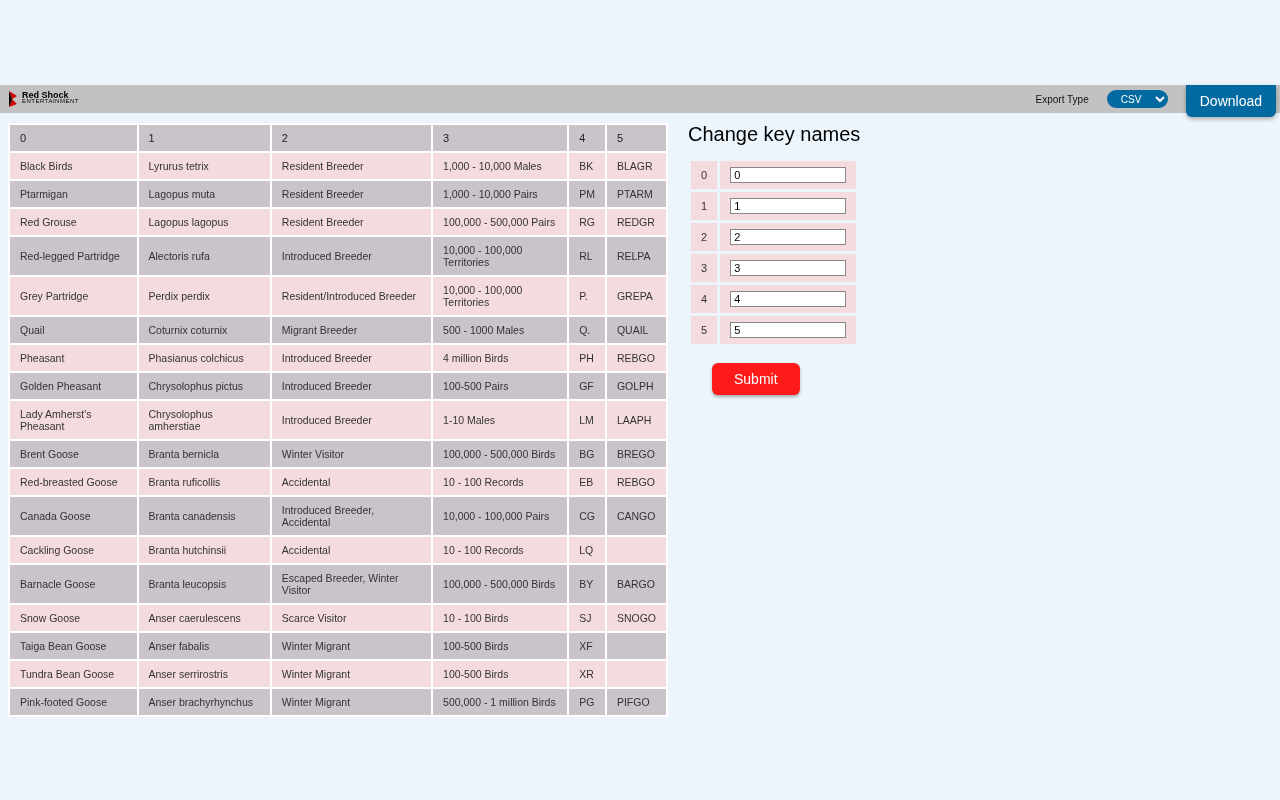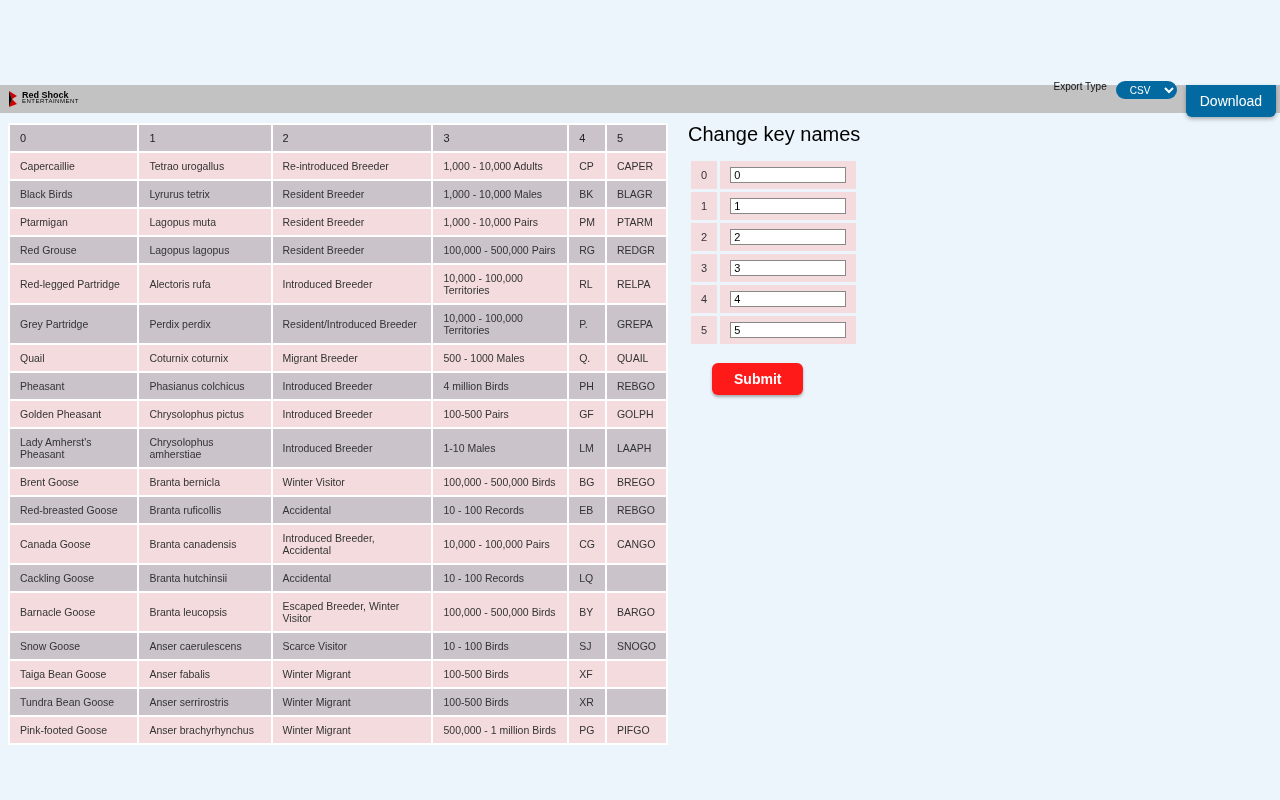--- a/index.html
+++ b/index.html
@@ -26,21 +26,22 @@
   }
   .logo .mark {
     width: 14px; height: 18px;
     margin-right: 2px;
     position: relative;
   }
   .logo .mark svg { width: 100%; height: 100%; }
   .logo .sub { font-weight: normal; font-size: 6px; letter-spacing: 0.5px; display:block; margin-top:-2px;}
   .topright {
     display: flex;
-    gap: 9px;
+    align-items: center;
+    gap: 18px;
   }
   .export-label {
     font-size: 10px;
     color: #111;
   }
   select.export-select {
     background: #0369a1;
     color: #fff;
     border: none;
     border-radius: 10px;
@@ -126,21 +127,20 @@
   .submit {
     background: #ff1a1a;
     color: #fff;
     border: none;
     border-radius: 6px;
     padding: 8px 22px;
     font-size: 14px;
     cursor: pointer;
     box-shadow: 0 2px 3px rgba(0,0,0,0.3);
     margin-left: 24px;
-    font-weight: bold;
   }
 </style>
 </head>
 <body>
 
 <div class="topbar">
   <div class="logo">
     <span class="mark">
       <svg viewBox="0 0 14 18">
           <path d="M3 1 L11 6 L6 9 L11 14 L3 17 L6 9 Z" fill="#d00000"></path>
@@ -169,28 +169,20 @@
             <th>0</th>
             <th>1</th>
             <th>2</th>
             <th>3</th>
             <th>4</th>
             <th>5</th>
           </tr>
         </thead>
       <tbody id="tbody">
           <tr>
-            <td>Capercaillie</td>
-            <td>Tetrao urogallus</td>
-            <td>Re-introduced Breeder</td>
-            <td>1,000 - 10,000 Adults</td>
-            <td>CP</td>
-            <td>CAPER</td>
-          </tr>
-          <tr>
             <td>Black Birds</td>
             <td>Lyrurus tetrix</td>
             <td>Resident Breeder</td>
             <td>1,000 - 10,000 Males</td>
             <td>BK</td>
             <td>BLAGR</td>
           </tr>
           <tr>
             <td>Ptarmigan</td>
             <td>Lagopus muta</td>

